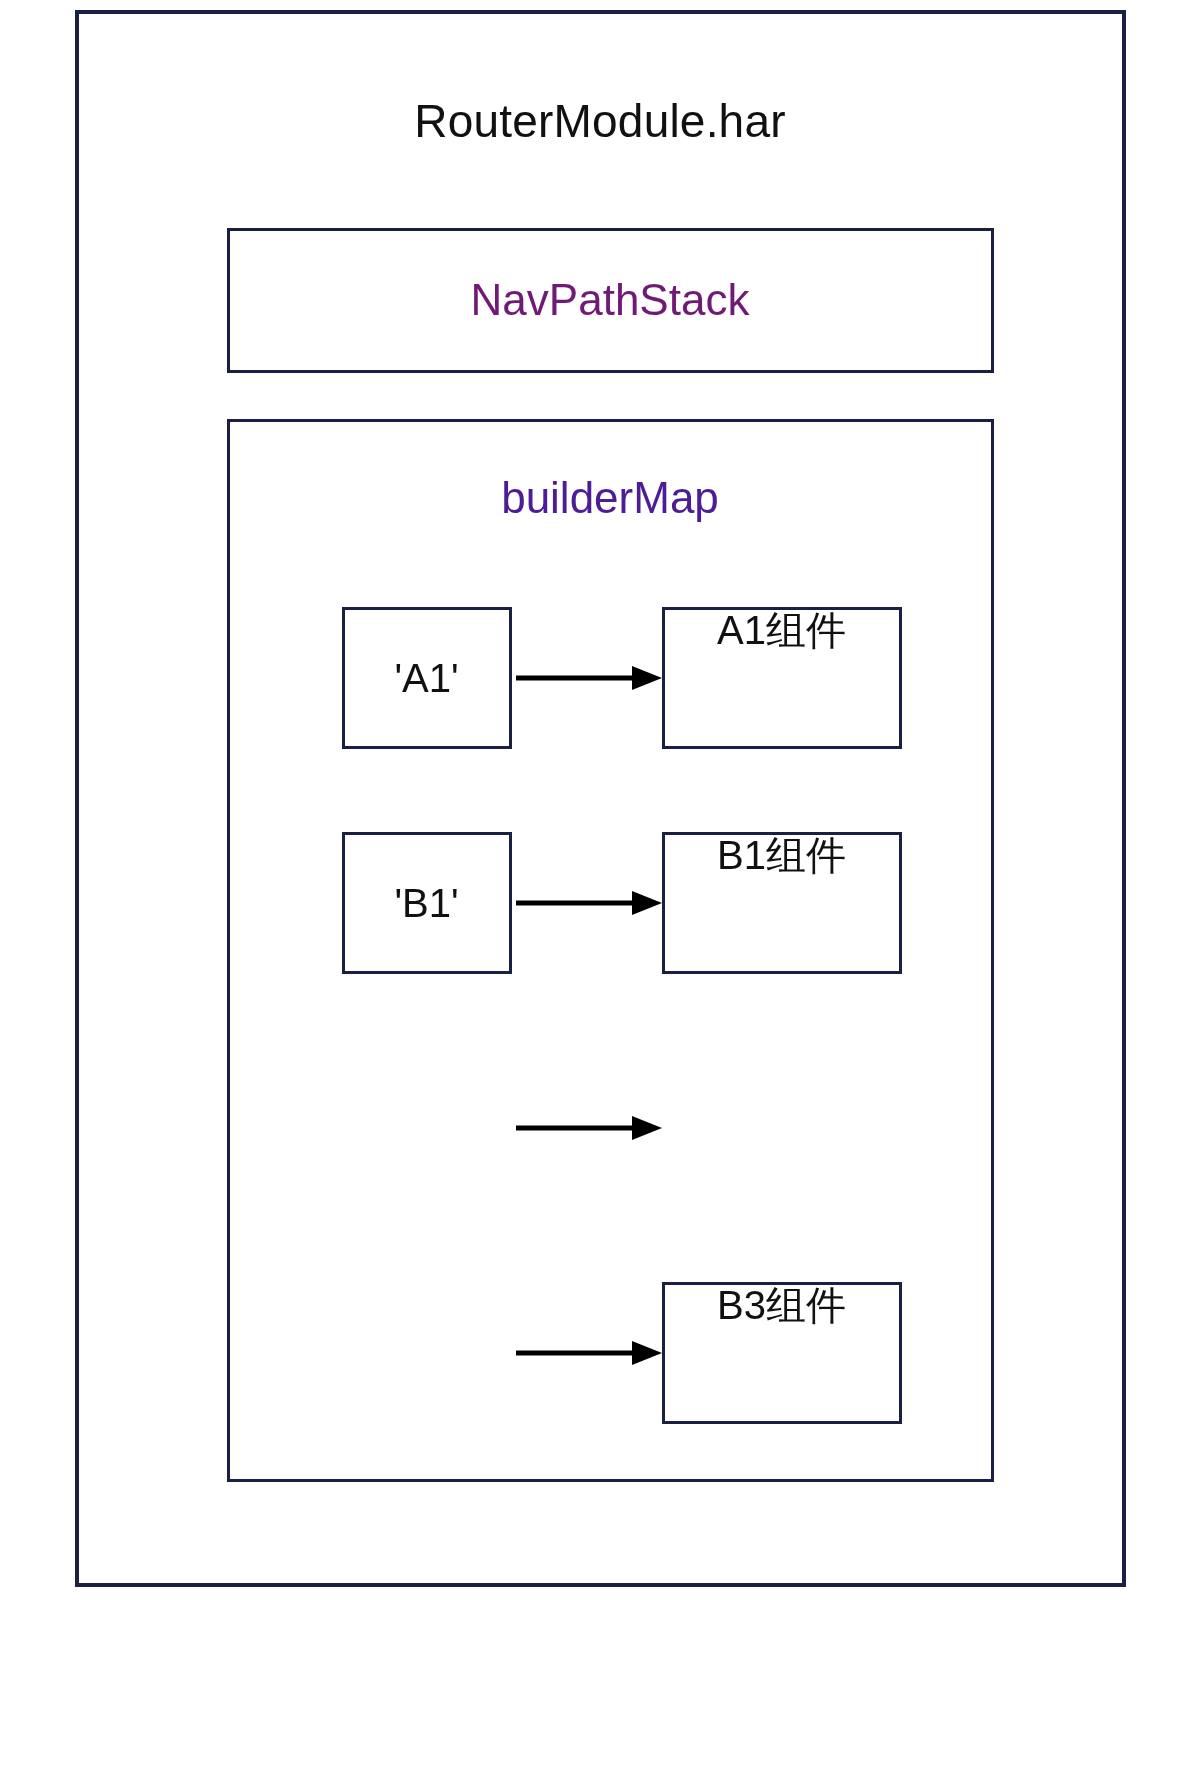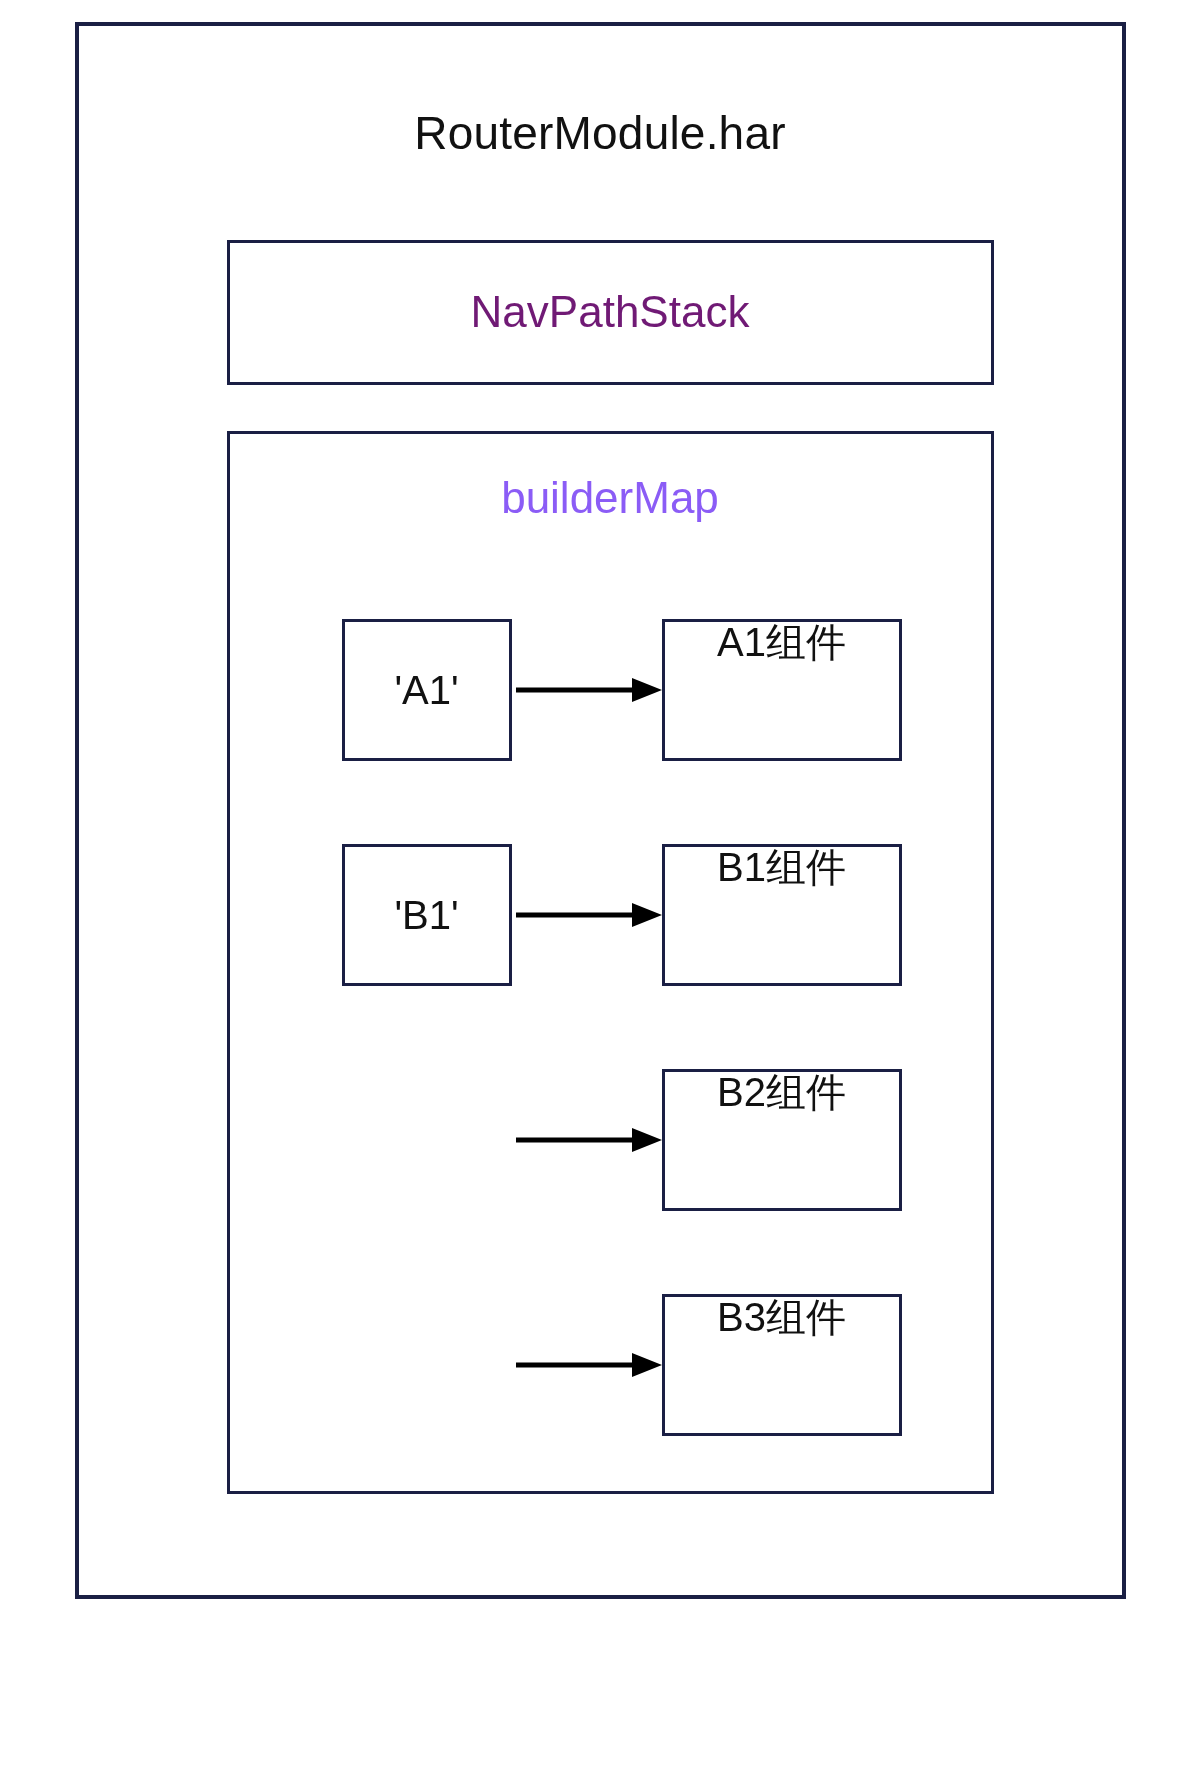--- a/index.html
+++ b/index.html
@@ -8,21 +8,21 @@
     background: #ffffff;
   }
   body {
     font-family: "Liberation Sans", "DejaVu Sans", sans-serif;
     color: #000000;
   }
   #canvas {
     position: relative;
     width: 1063px;
     height: 1589px;
-    margin: 16px auto;
+    margin: 4px auto;
     background: #ffffff;
     overflow: hidden;
   }
 
   
   .outer-frame {
     position: absolute;
     left: 6px;
     top: 6px;
     width: 1051px;
@@ -73,26 +73,26 @@
     top: 405px;
     width: 767px;
     height: 1063px;
     box-sizing: border-box;
     border: 3px solid #1a1f44;
     background: #ffffff;
   }
   .buildermap-label {
     position: absolute;
     left: 0;
-    top: 40px;
+    top: 52px;
     width: 100%;
     text-align: center;
     font-size: 44px;
     line-height: 1.1;
-    color: #8b5cf6;
+    color: #4c1d95;
     white-space: nowrap;
   }
 
   
   .rows {
     position: absolute;
     left: 0;
     top: 185px;
     width: 100%;
   }
@@ -203,23 +203,20 @@
           </div>
         </div>
 
         <div class="map-row">
           <div class="arrow">
             <svg viewBox="0 0 146 30" xmlns="http://www.w3.org/2000/svg">
               <line x1="0" y1="15" x2="118" y2="15" stroke="#000000" stroke-width="5"></line>
               <polygon points="116,3 146,15 116,27" fill="#000000"></polygon>
             </svg>
           </div>
-          <div class="comp-box">
-            <span class="comp-label">B2组件</span>
-          </div>
         </div>
 
         <div class="map-row">
           <div class="arrow">
             <svg viewBox="0 0 146 30" xmlns="http://www.w3.org/2000/svg">
               <line x1="0" y1="15" x2="118" y2="15" stroke="#000000" stroke-width="5"></line>
               <polygon points="116,3 146,15 116,27" fill="#000000"></polygon>
             </svg>
           </div>
           <div class="comp-box">

